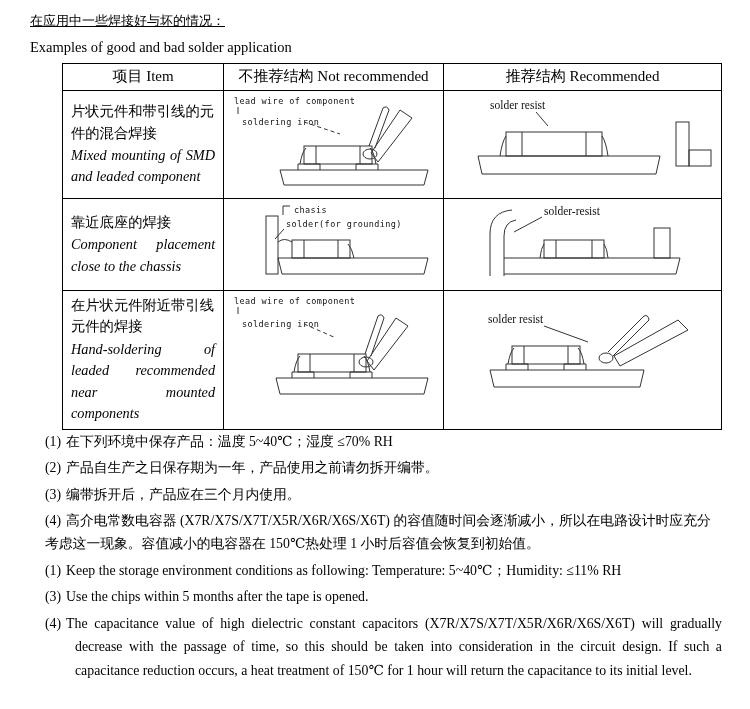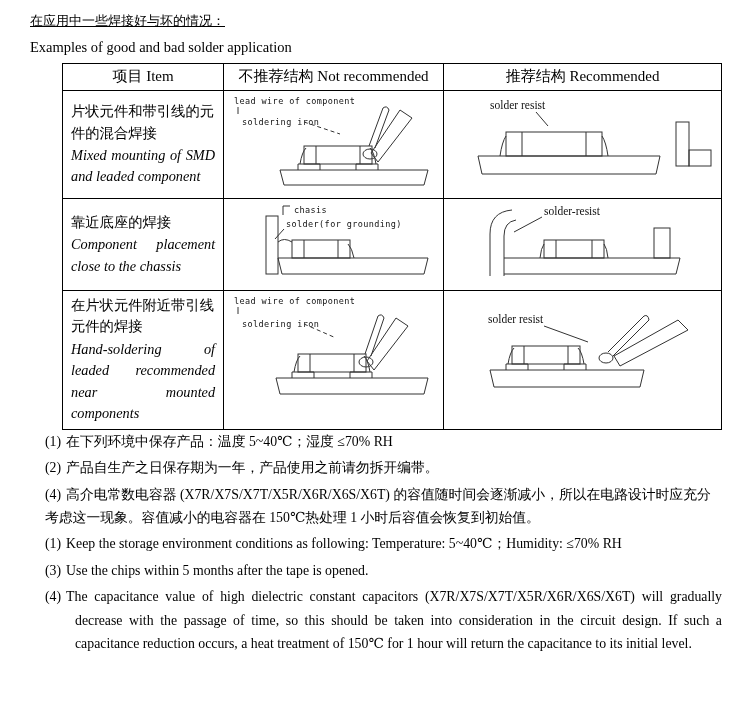--- a/index.html
+++ b/index.html
@@ -173,18 +173,19 @@
           </svg>
         </td>
       </tr>
 
     </tbody>
   </table>
 
 
   <div class="s-item"><span class="num">(1)</span><span>在下列环境中保存产品：温度 5~40℃；湿度 ≤70% RH</span></div>
   <div class="s-item"><span class="num">(2)</span><span>产品自生产之日保存期为一年，产品使用之前请勿拆开编带。</span></div>
+  <div class="s-item"><span class="num">(3)</span><span>编带拆开后，产品应在三个月内使用。</span></div>
   <div class="s-item"><span class="num">(4)</span><span>高介电常数电容器 (X7R/X7S/X7T/X5R/X6R/X6S/X6T) 的容值随时间会逐渐减小，所以在电路设计时应充分考虑这一现象。容值减小的电容器在 150℃热处理 1 小时后容值会恢复到初始值。</span></div>
-  <div class="s-item"><span class="num">(1)</span><span>Keep the storage environment conditions as following: Temperature: 5~40℃；Humidity: ≤70% RH</span></div>
+  <div class="s-item"><span class="num">(1)</span><span>Keep the storage environment conditions as following: Temperature: 5~40℃；Humidity: ≤11% RH</span></div>
   <div class="s-item"><span class="num">(3)</span><span>Use the chips within 5 months after the tape is opened.</span></div>
   <div class="s-item hang"><span class="num">(4)</span><span>The capacitance value of high dielectric constant capacitors (X7R/X7S/X7T/X5R/X6R/X6S/X6T) will gradually decrease with the passage of time, so this should be taken into consideration in the circuit design. If such a capacitance reduction occurs, a heat treatment of 150℃ for 1 hour will return the capacitance to its initial level.</span></div>
 
 </div>
 
 </body></html>

